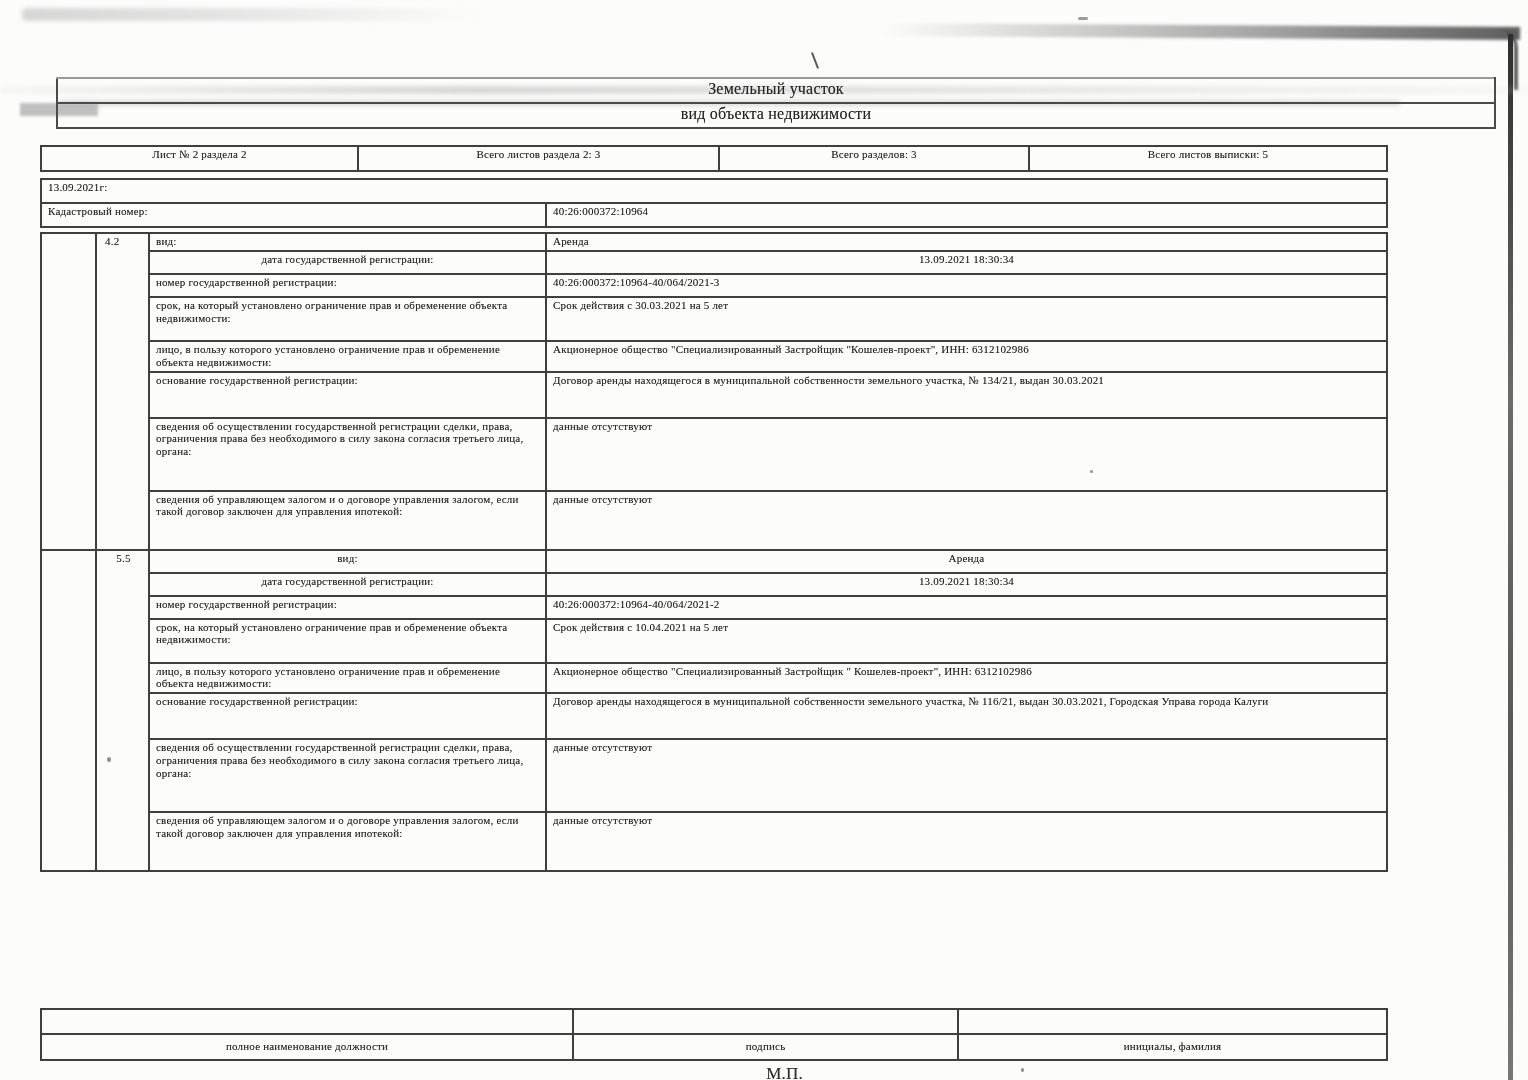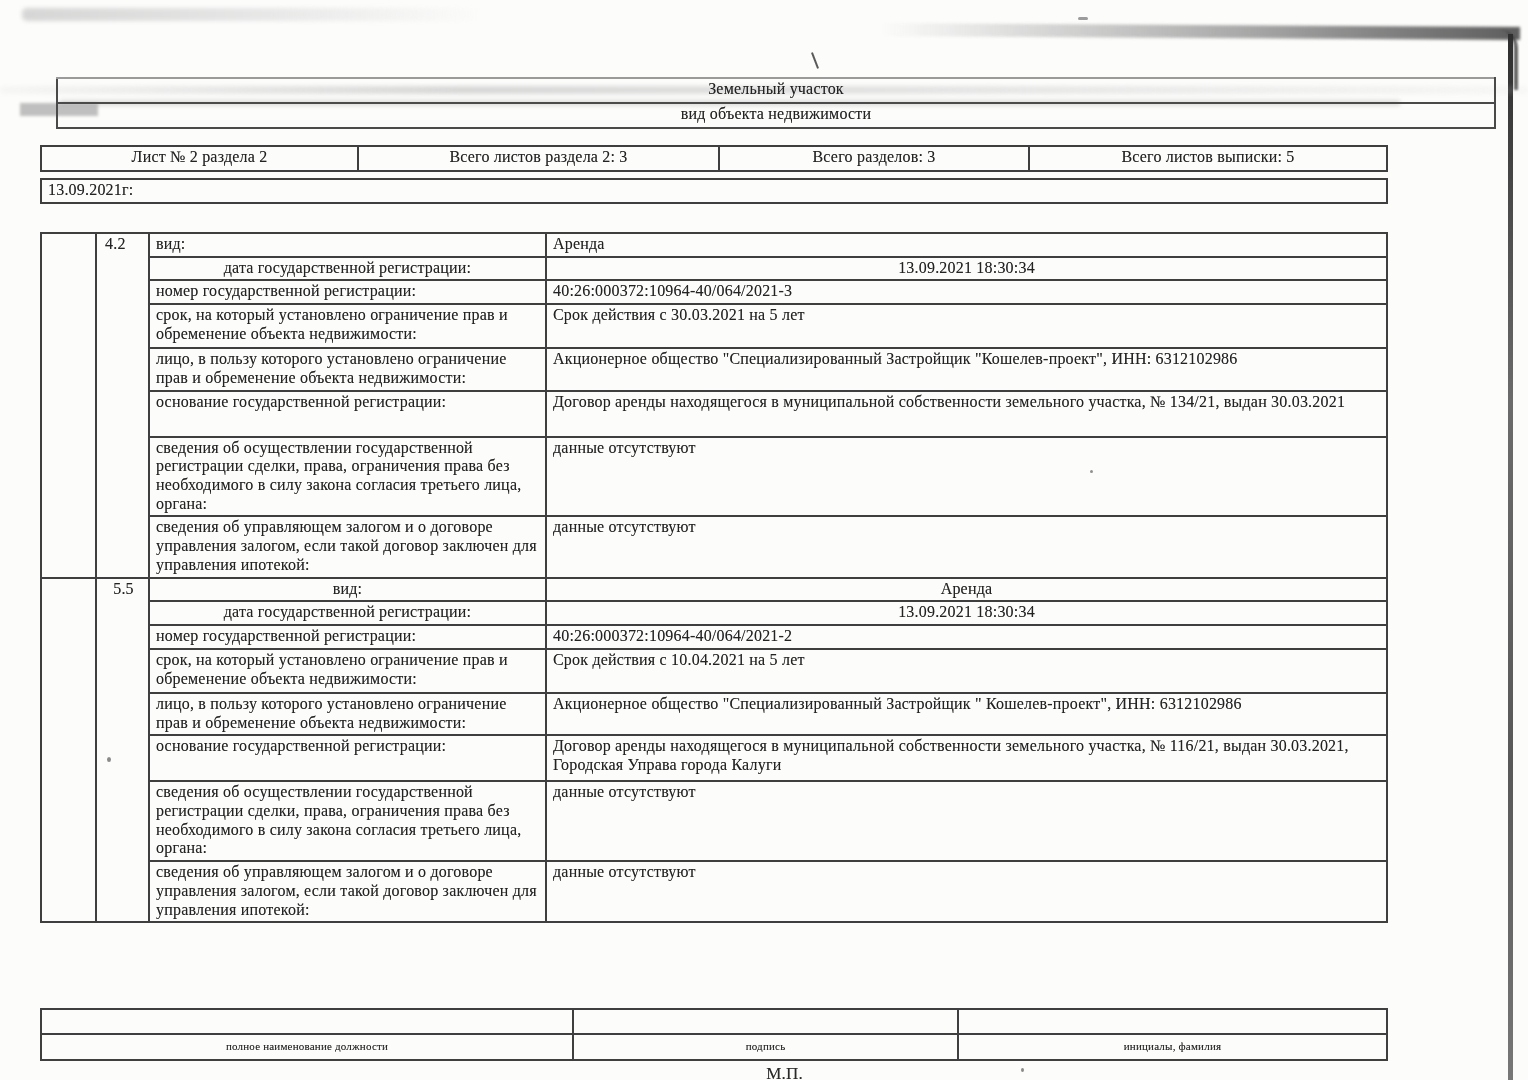--- a/index.html
+++ b/index.html
@@ -33,21 +33,21 @@
   .patch-l{left:20px;top:103px;width:78px;height:13px;background:#ababab;filter:blur(1.5px);opacity:.75;}
   .slash-mark{left:814px;top:52px;width:2px;height:17px;background:#5a5a5a;
     transform:rotate(-21deg);filter:blur(.3px);}
   .speck-a{left:1078px;top:17px;width:10px;height:3px;background:#9c9c9c;filter:blur(.5px);border-radius:2px;}
   .speck-b{left:1090px;top:470px;width:3px;height:3px;background:#909090;border-radius:50%;}
   .speck-c{left:107px;top:757px;width:4px;height:5px;background:#8a8a8a;filter:blur(.5px);border-radius:50%;}
   .speck-d{left:1021px;top:1068px;width:3px;height:4px;background:#8a8a8a;border-radius:50%;}
 
   
   table{border-collapse:collapse;table-layout:fixed;}
-  td{border:2px solid #3f3f3f;vertical-align:top;font-size:16px;line-height:1.17;
+  td{border:2px solid #3f3f3f;vertical-align:top;font-size:11px;line-height:1.17;
      padding:1px 6px 2px 6px;overflow:hidden;}
   .center{text-align:center;}
 
   .hdr-box{position:absolute;left:40px;top:77px;width:1440px;margin-left:16px;}
   .hdr-box td{border-color:#4a4a4a;}
   .hdr-box .r1 td{border-top-color:#9a9a9a;border-bottom-width:1px;}
   .hdr-box td{height:20px;font-size:16px;}
 
   .sheet-row{position:absolute;left:40px;top:145px;width:1348px;}
   .sheet-row td{height:20px;}
@@ -115,20 +115,24 @@
 
   <table class="cad-box">
     <colgroup>
         <col style="width:505px">
         <col>
       </colgroup>
     <tbody>
         <tr>
       <td colspan="2" class="txt">13.09.2021г:</td>
     </tr>
+    <tr>
+      <td class="txt">Кадастровый номер:</td>
+      <td class="txt">40:26:000372:10964</td>
+    </tr>
   </tbody>
     </table>
 
   <table class="main-tbl">
     <colgroup>
         <col style="width:55px">
         <col style="width:53px">
         <col style="width:397px">
         <col>
       </colgroup>

